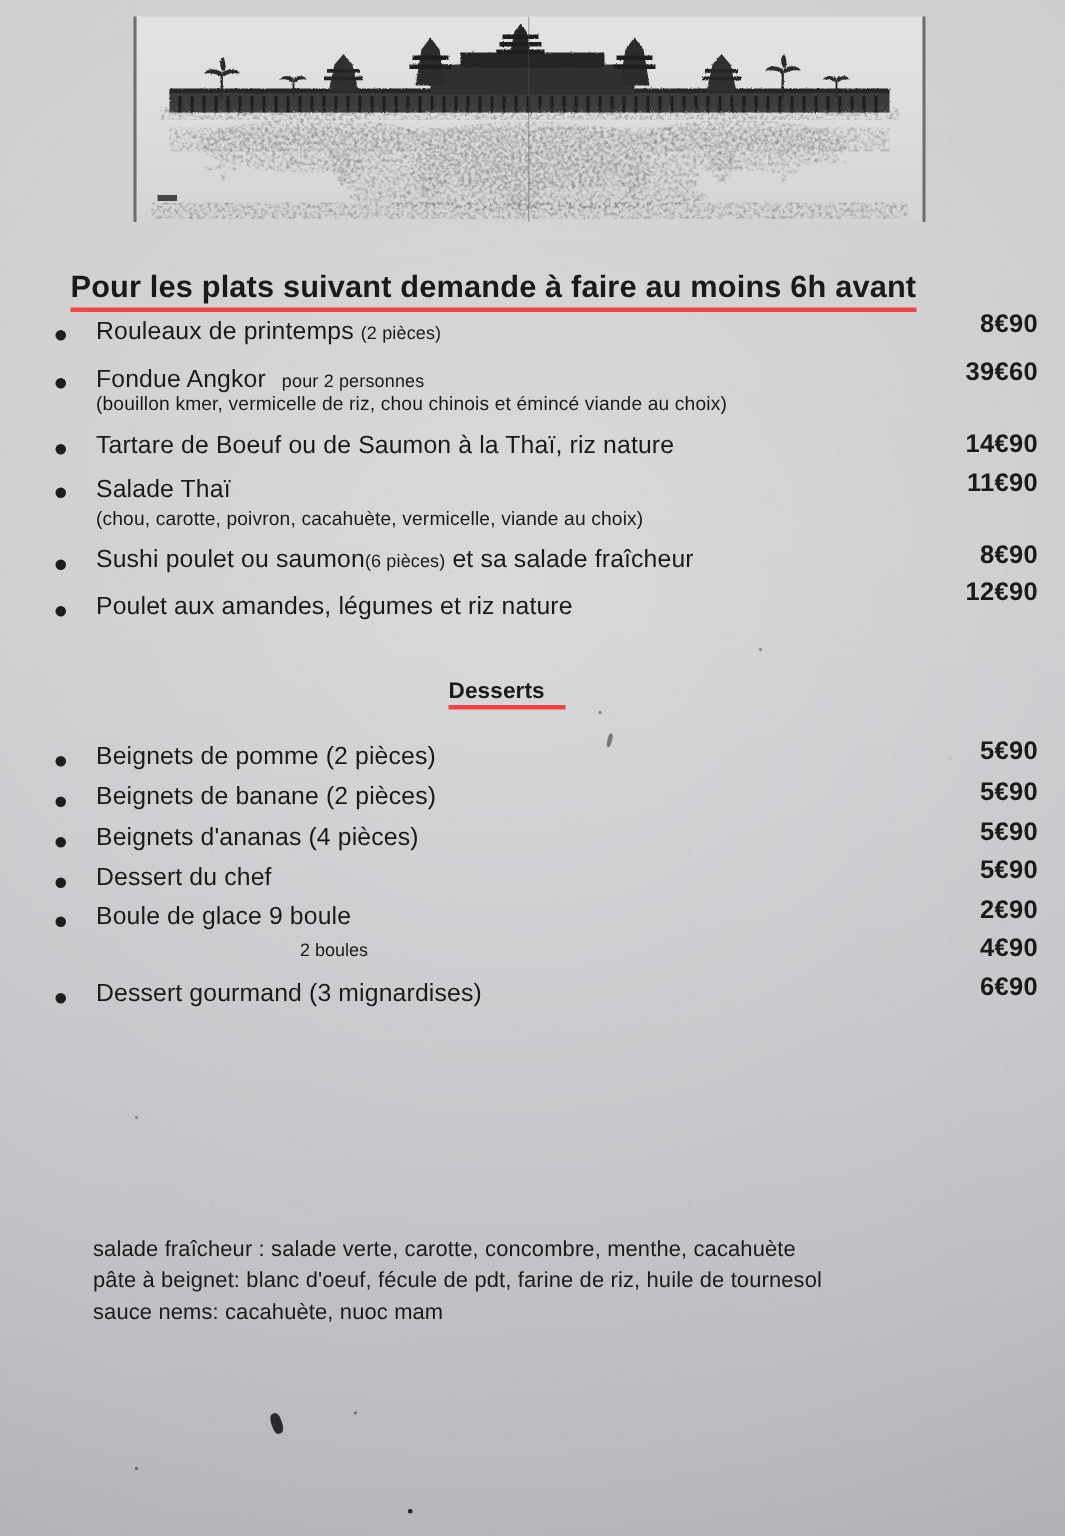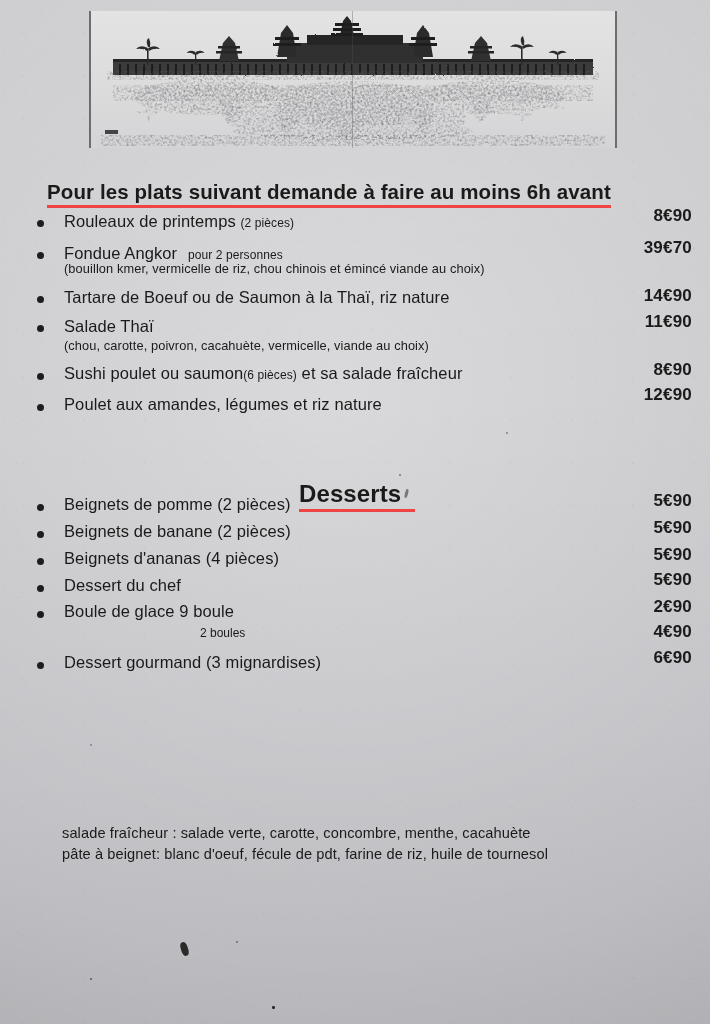--- a/index.html
+++ b/index.html
@@ -64,22 +64,21 @@
     padding-bottom: 1px;
   }
   #plats-title {
     left: 47px;
     top: 180px;
     font-size: 20.5px;
   }
   #desserts-title {
     left: 299px;
     top: 452px;
-    font-size: 24px;
-    margin-top: 28px;
+    font-size: 15px;
   }
   #desserts-title .u { padding-right: 14px; }
 
   .row {
     position: absolute;
     left: 0;
     width: 710px;
     height: 0;
   }
   .bullet {
@@ -310,21 +309,21 @@
   </span>
   <span class="price" style="top:206px">8€90</span>
 </div>
 
 <div class="row">
   <span class="bullet" style="top:252px"></span>
   <span class="name" style="top:244px">
     <span>Fondue Angkor</span>
     <span class="qty" style="padding-left:6px">pour 2 personnes</span>
   </span>
-  <span class="price" style="top:238px">39€70</span>
+  <span class="price" style="top:238px">39€60</span>
   <span class="subdesc" style="top:261px">(bouillon kmer, vermicelle de riz, chou chinois et émincé viande au choix)</span>
 </div>
 
 <div class="row">
   <span class="bullet" style="top:296px"></span>
   <span class="name" style="top:288px">Tartare de Boeuf ou de Saumon à la Thaï, riz nature</span>
   <span class="price" style="top:286px">14€90</span>
 </div>
 
 <div class="row">
@@ -392,20 +391,23 @@
   <span class="name" style="top:653px">Dessert gourmand (3 mignardises)</span>
   <span class="price" style="top:648px">6€90</span>
 </div>
 
 <div id="notes">
   <div>
     <span class="lead">salade fraîcheur :</span><span> salade verte, carotte, concombre, menthe, cacahuète</span>
   </div>
   <div>
     <span class="lead">pâte à beignet:</span><span> blanc d'oeuf, fécule de pdt, farine de riz, huile de tournesol</span>
+  </div>
+  <div>
+    <span class="lead">sauce nems:</span><span> cacahuète, nuoc mam</span>
   </div>
 </div>
 
 <span class="speck" style="left:181px;top:942px;width:7px;height:14px;transform:rotate(-18deg);"></span>
 <span class="speck" style="left:272px;top:1006px;width:3px;height:3px;"></span>
 <span class="speck" style="left:90px;top:978px;width:2px;height:2px;opacity:.6;"></span>
 <span class="speck" style="left:236px;top:941px;width:2px;height:2px;opacity:.5;"></span>
 <span class="speck" style="left:405px;top:489px;width:3px;height:9px;transform:rotate(14deg);opacity:.55;"></span>
 <span class="speck" style="left:399px;top:474px;width:2px;height:2px;opacity:.5;"></span>
 <span class="speck" style="left:506px;top:432px;width:2px;height:2px;opacity:.45;"></span>

